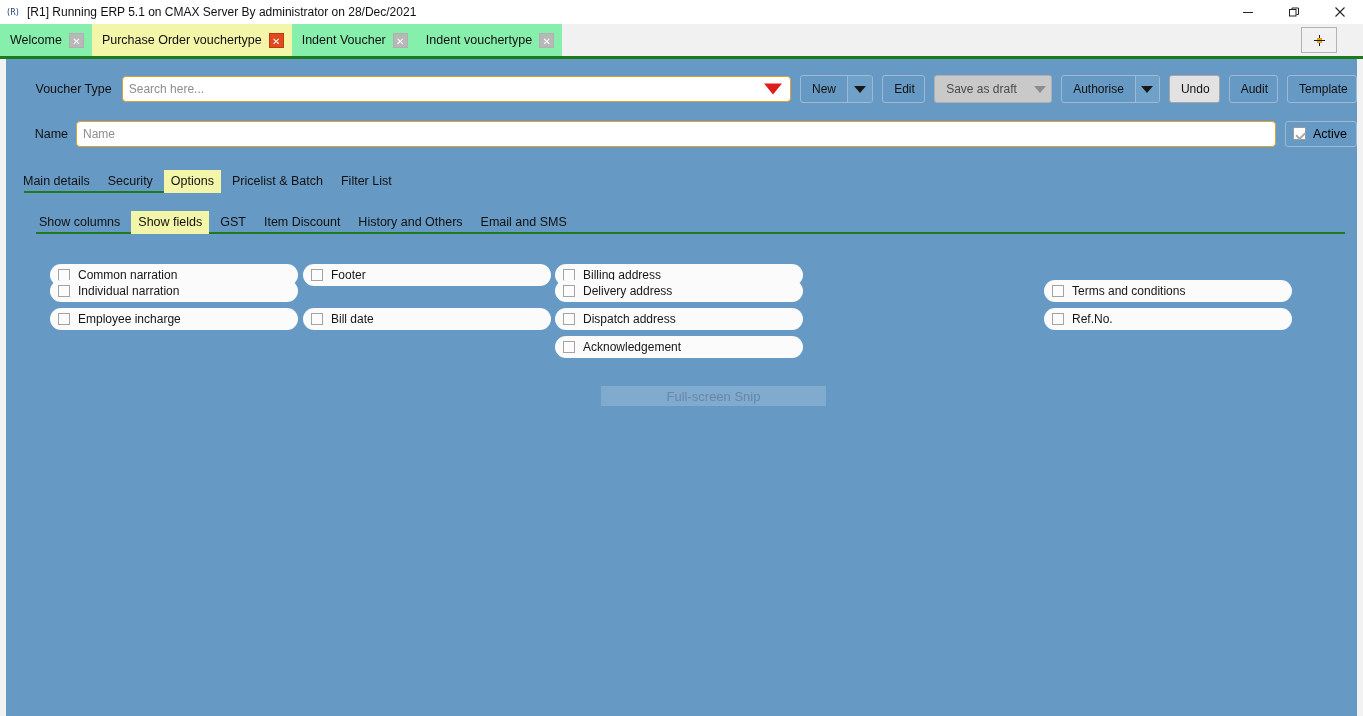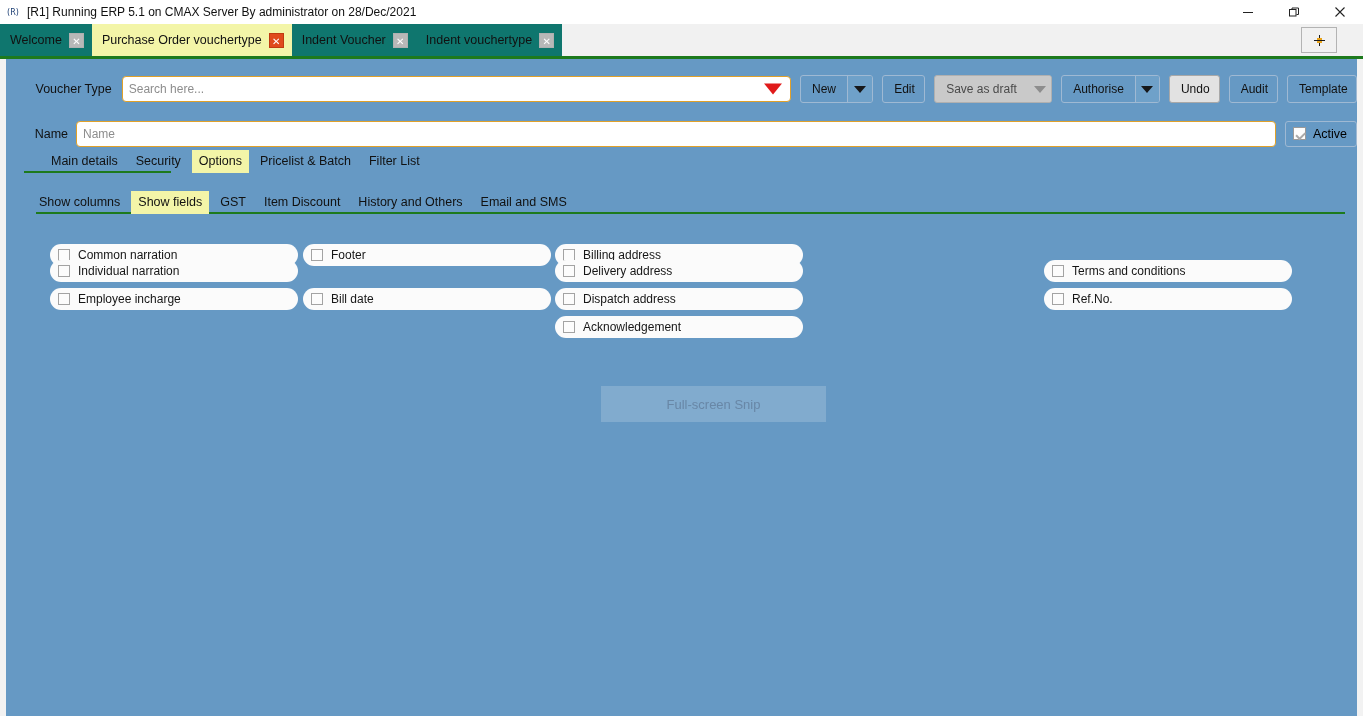--- a/index.html
+++ b/index.html
@@ -48,21 +48,21 @@
     display: flex;
     align-items: stretch;
     position: relative;
     border-bottom: 0;
   }
   .tab {
     display: flex; align-items: center;
     padding: 0 8px 0 10px;
     font-size: 12.5px;
     color: #111;
-    background: #0f766e;
+    background: #86efac;
     gap: 7px;
     white-space: nowrap;
     cursor: default;
   }
   .tab.active { background: #f3f5a8; }
   .tabclose {
     width: 15px; height: 15px;
     background: #b8b8b8;
     color: #ffffff;
     font-size: 10px; line-height: 15px;
@@ -218,21 +218,21 @@
   }
   .subtab {
     font-size: 12.5px; color: #111;
     padding: 4px 7px 5px 7px;
     margin: 0 2px;
     white-space: nowrap;
     position: relative; z-index: 2;
   }
   .subtab.sel { background: #f3f5a8; }
 
-  #row-tabs1 { margin-top: 0; padding-left: 36px; height: 26px; }
+  #row-tabs1 { margin-top: 20px; padding-left: 8px; height: 26px; }
   #row-tabs1 .underline { left: 18px; right: 1186px; }
   #row-tabs2 { margin-top: 14px; padding-left: 24px; height: 27px; }
   #row-tabs2 .underline { left: 30px; right: 12px; }
 
   
   #grid {
     position: relative;
     margin-top: 18px;
     height: 120px;
   }
@@ -257,21 +257,21 @@
   .c4 { left: 1038px; width: 248px; }
   .r0 { top: 12px; }
   .r1 { top: 28px; }
   .r2 { top: 56px; }
   .r3 { top: 84px; }
 
   
   #watermark {
     position: absolute;
     left: 595px; top: 327px;
-    width: 225px; height: 36px;
+    width: 225px; height: 20px;
     background: rgba(255,255,255,0.18);
     color: rgba(90,115,145,0.65);
     font-size: 13px;
     display: flex; align-items: center; justify-content: center;
     pointer-events: none;
   }
 </style>
 </head>
 <body>
 

